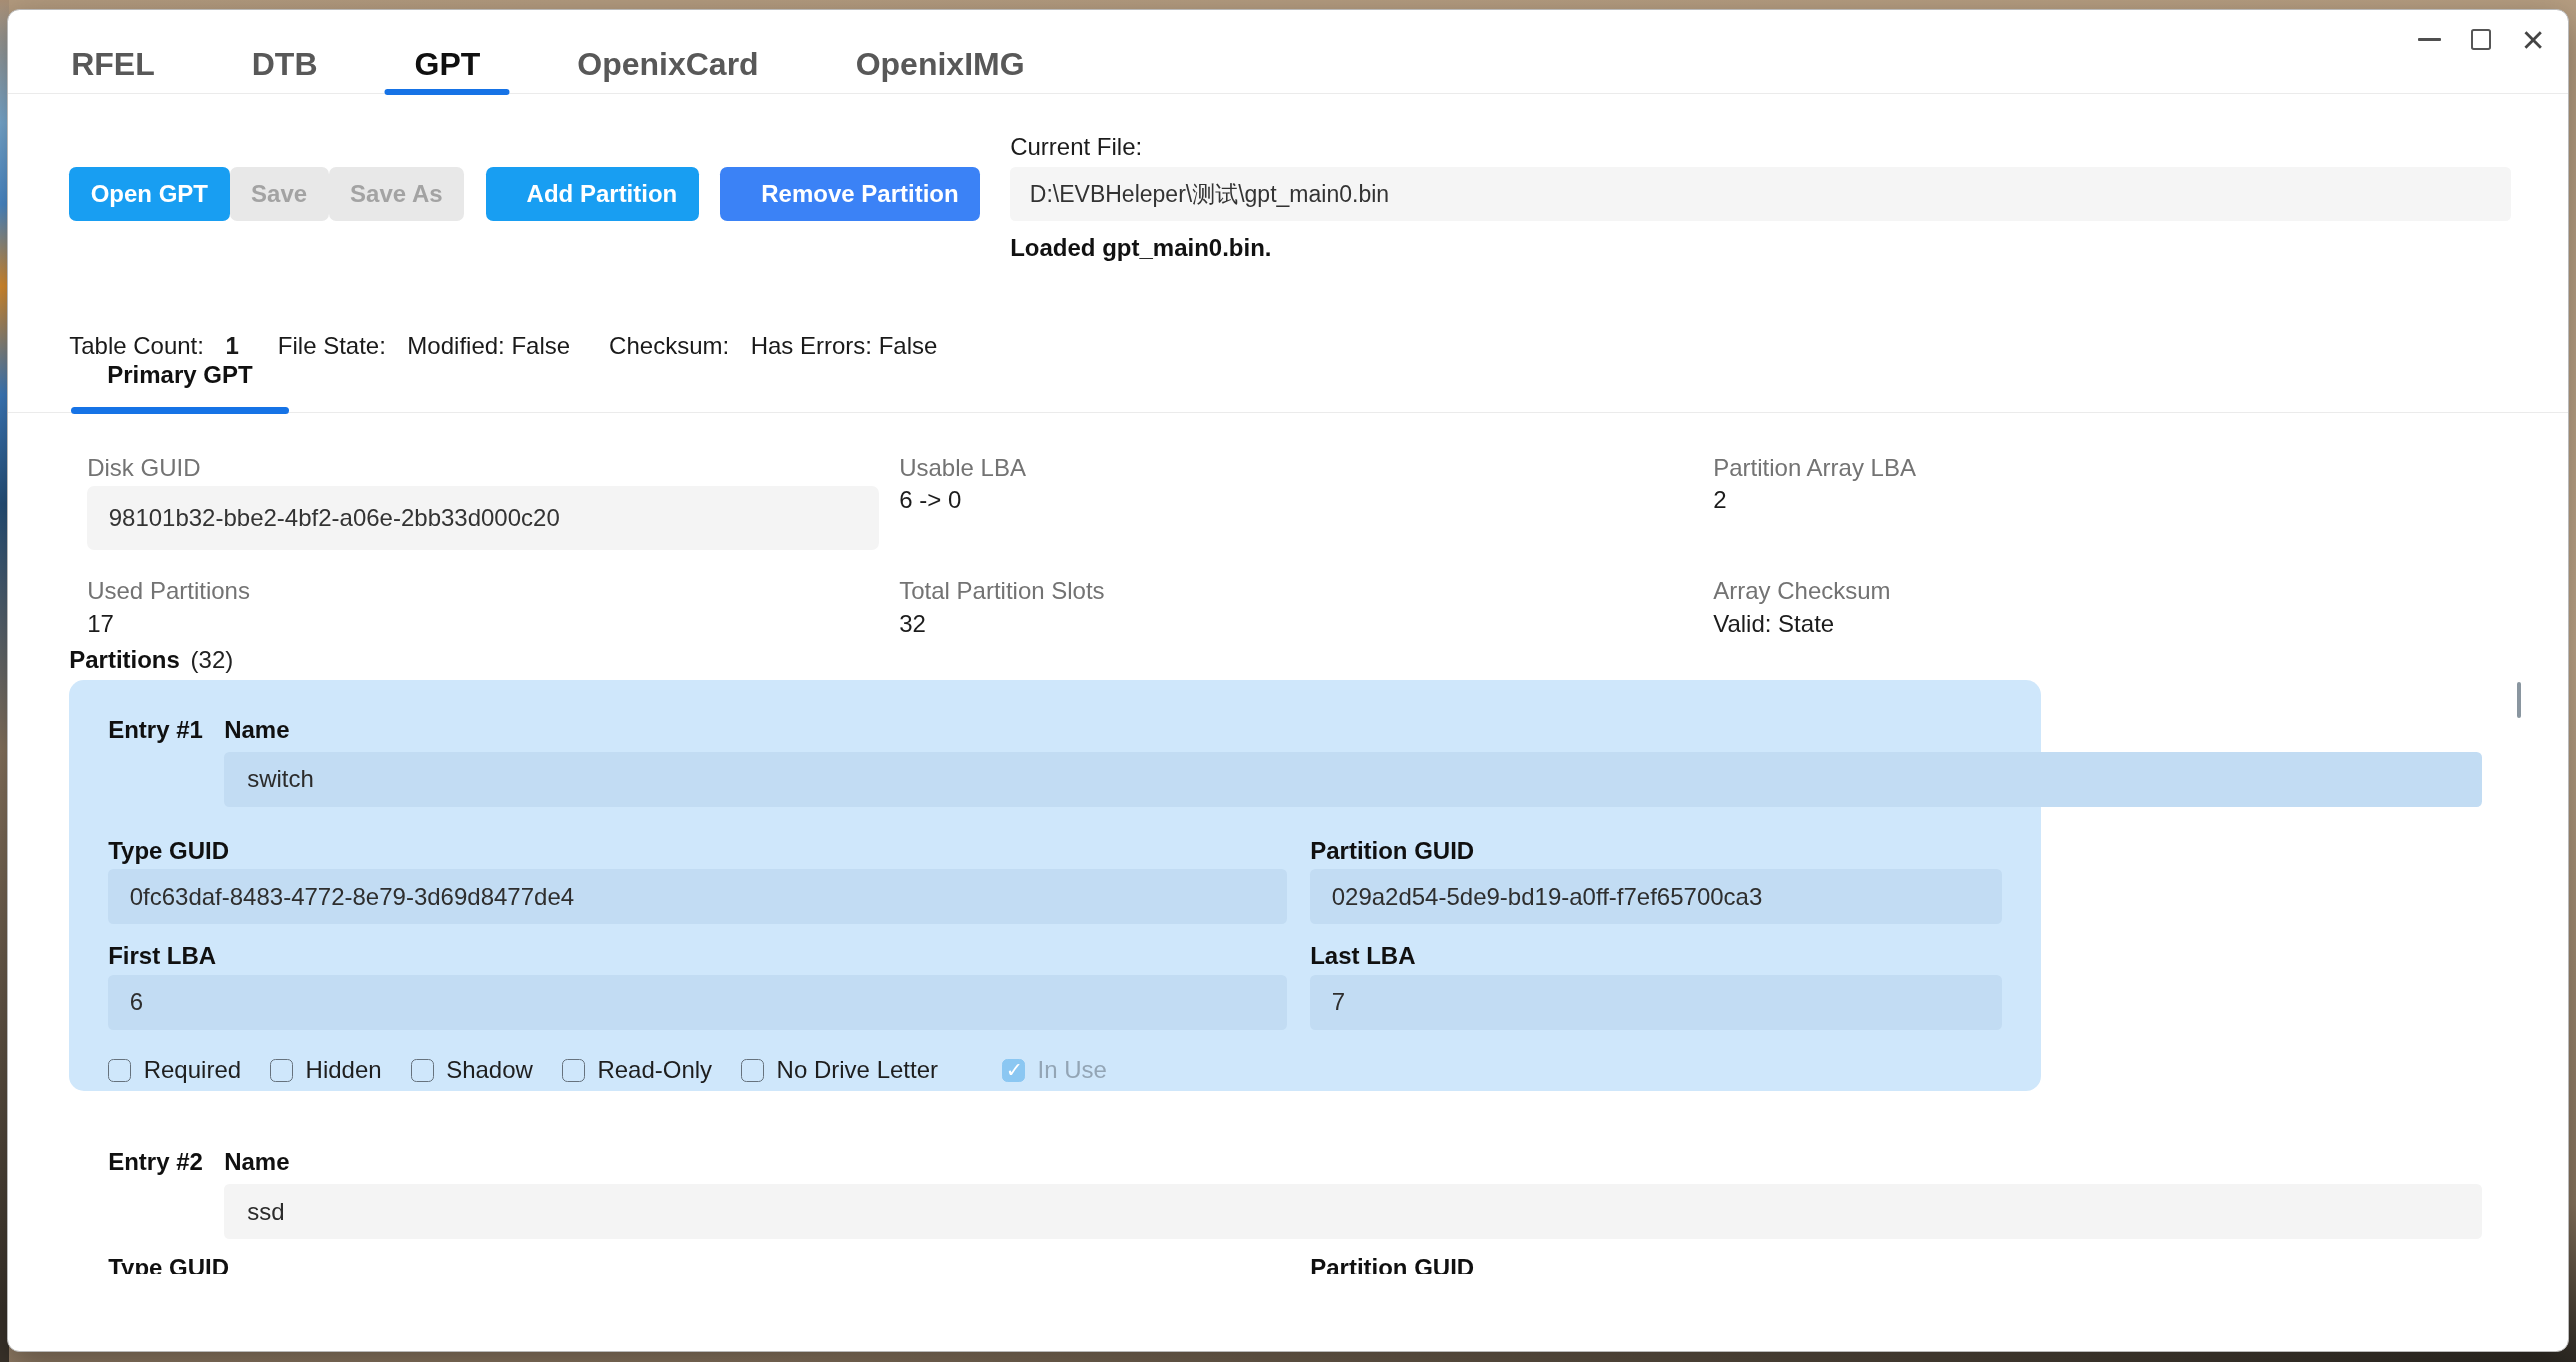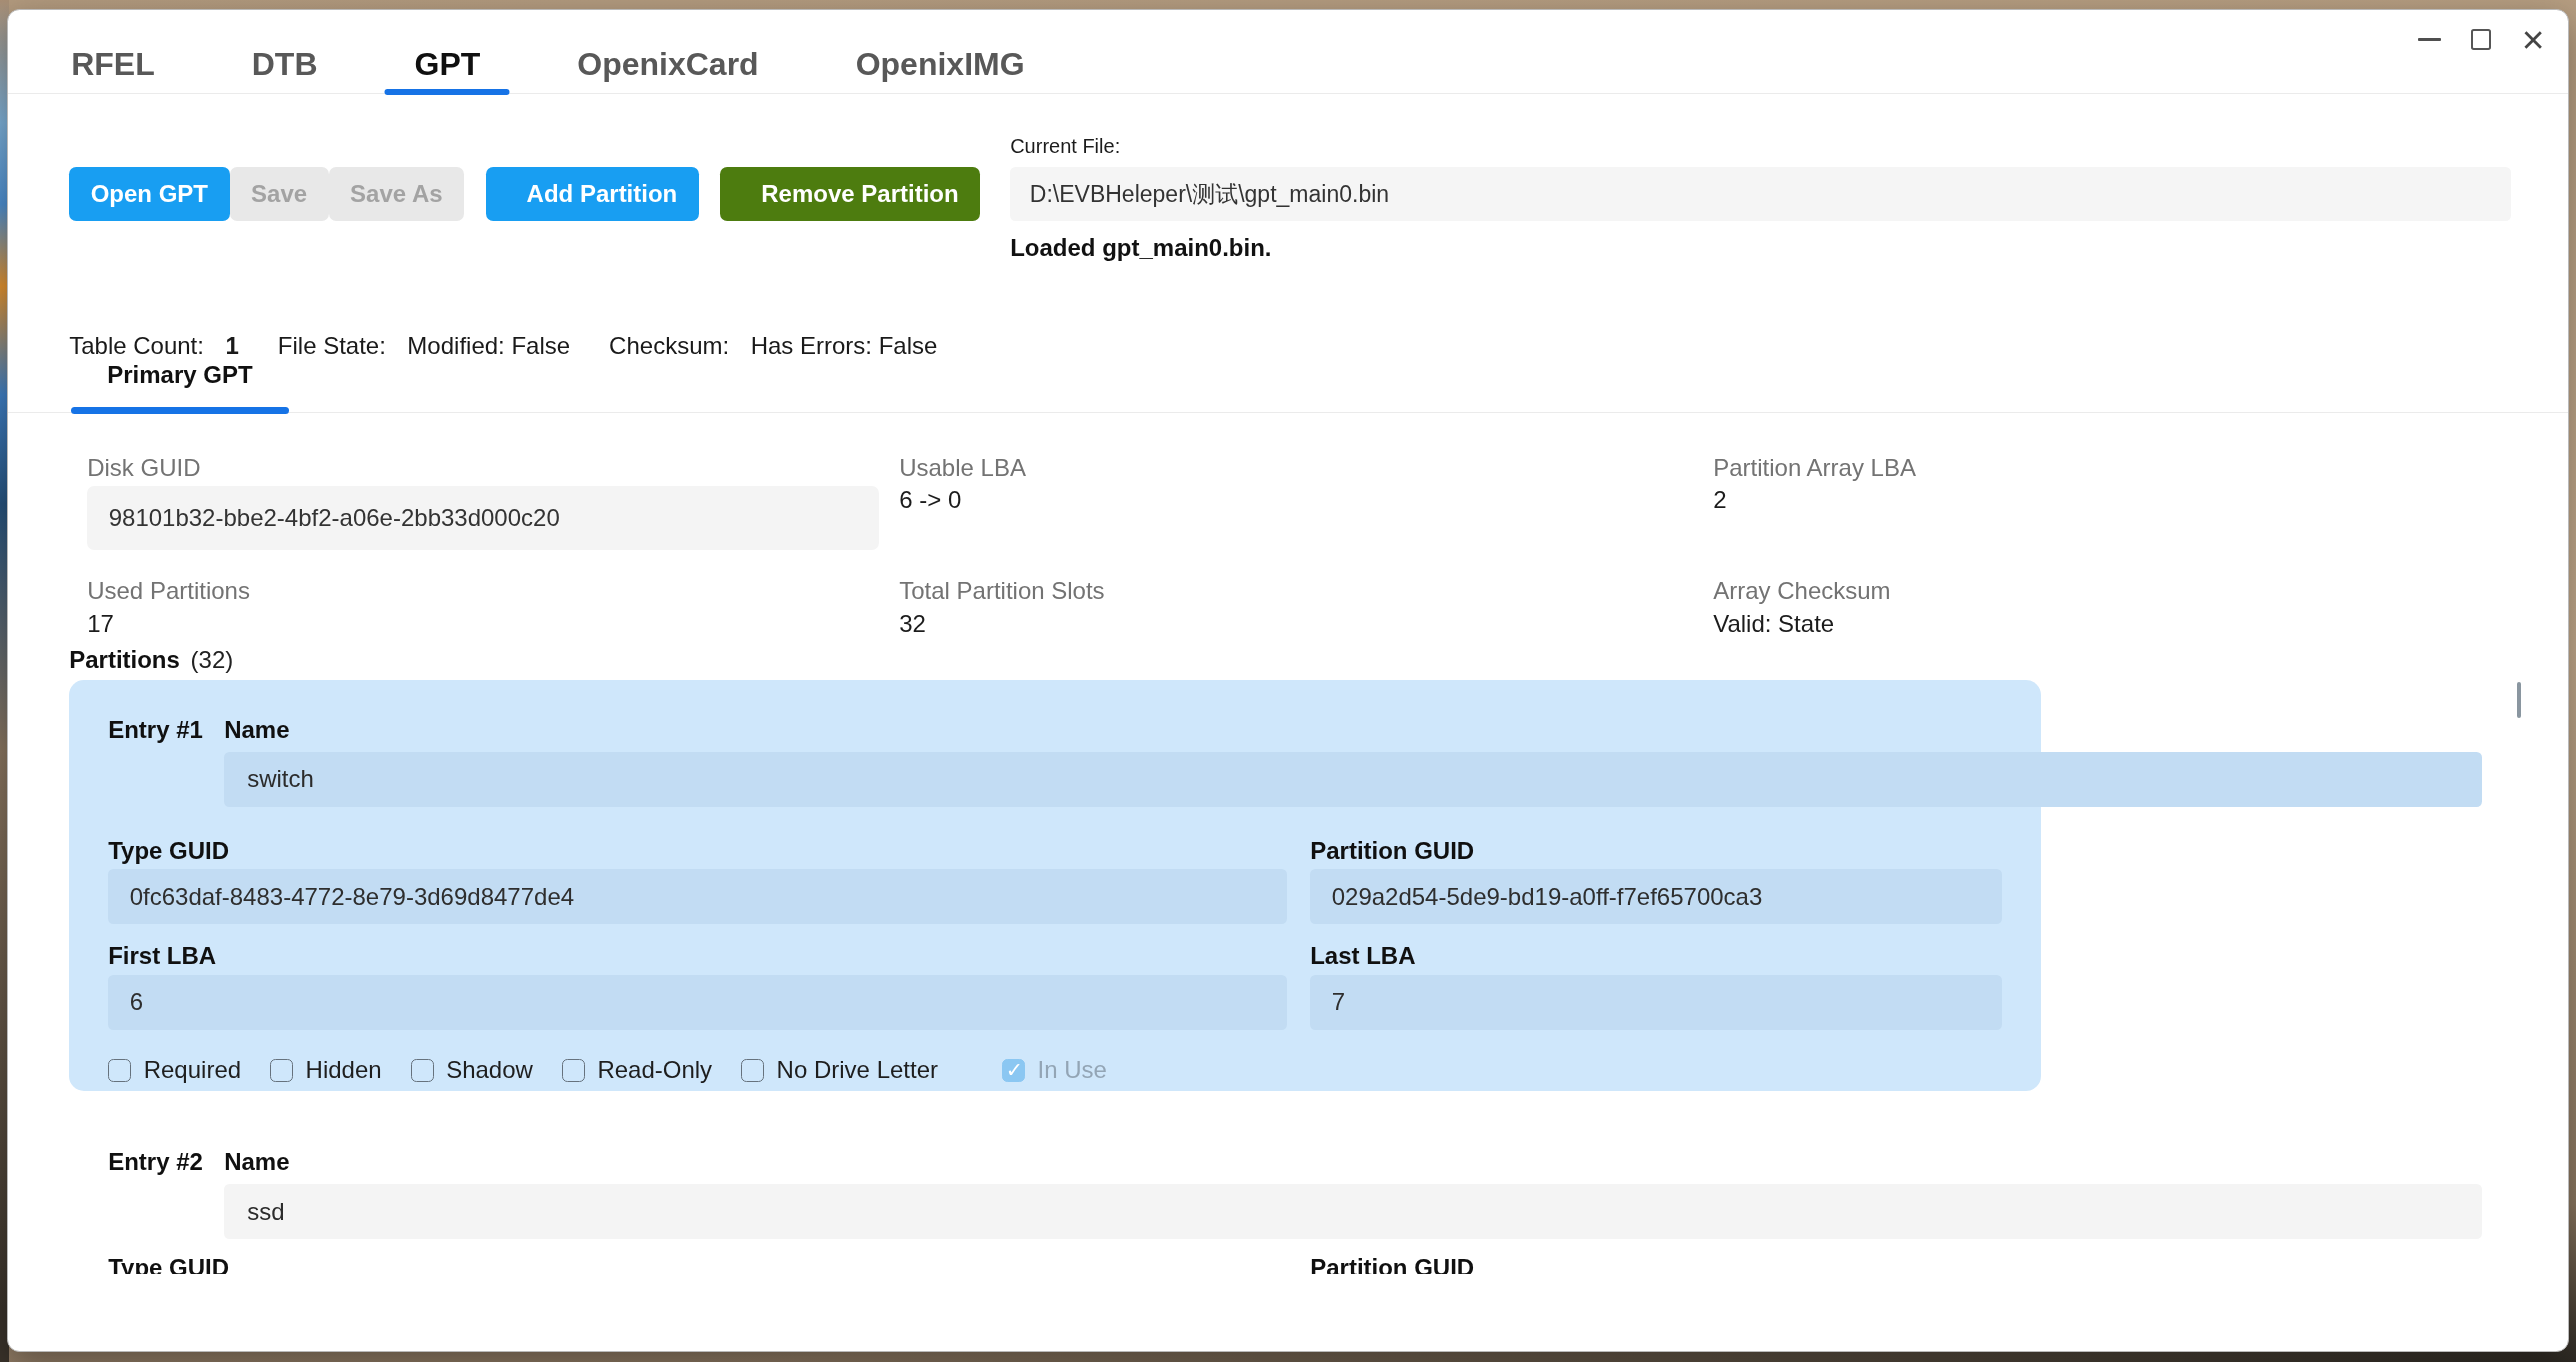--- a/index.html
+++ b/index.html
@@ -39,25 +39,25 @@
 
   
   .main-row { display:flex; margin:39px 57px 0 61px; }
   .buttons { display:flex; gap:0; margin-top:34px; flex:none; }
   .btn {
     height:54px; padding:0 21.5px; border:none; border-radius:7.2px;
     font-family:inherit; font-size:24px; font-weight:700; line-height:54px; white-space:nowrap; cursor:pointer;
   }
   .btn.primary  { background:#189ef2; color:#ffffff; }
   .btn.disabled { background:#e8e8e8; color:#a3a3a3; cursor:default; }
-  .btn.warn     { background:#4d7c0f; color:#ffffff;text-align:center; }
+  .btn.warn     { background:#3b82f6; color:#ffffff;text-align:center; }
   .btn.gap-l    { margin-left:21.5px;padding-left:41px; }
 
   .filebox { flex:1; margin-left:30px; min-width:0; }
-  .cf-label { font-size:20px; color:#1c1c1c; line-height:27px; }
+  .cf-label { font-size:24px; color:#1c1c1c; line-height:27px; }
   .cf-input {
     margin-top:7.2px; width:100%; height:54px; background:#f5f5f5; border:none; border-radius:5.4px;
     font-family:inherit; font-size:23px; color:#333; padding:0 19.7px;
   }
   .loaded-msg { margin-top:12.5px; font-size:24px; font-weight:700; color:#111; line-height:27px; }
 
   
   .status { display:flex; align-items:baseline; margin:70px 0 0 61px; font-size:24px; color:#1a1a1a; line-height:29px; }
   .status .lbl { margin-right:21.5px; }
   .status .val { margin-right:39px; }

